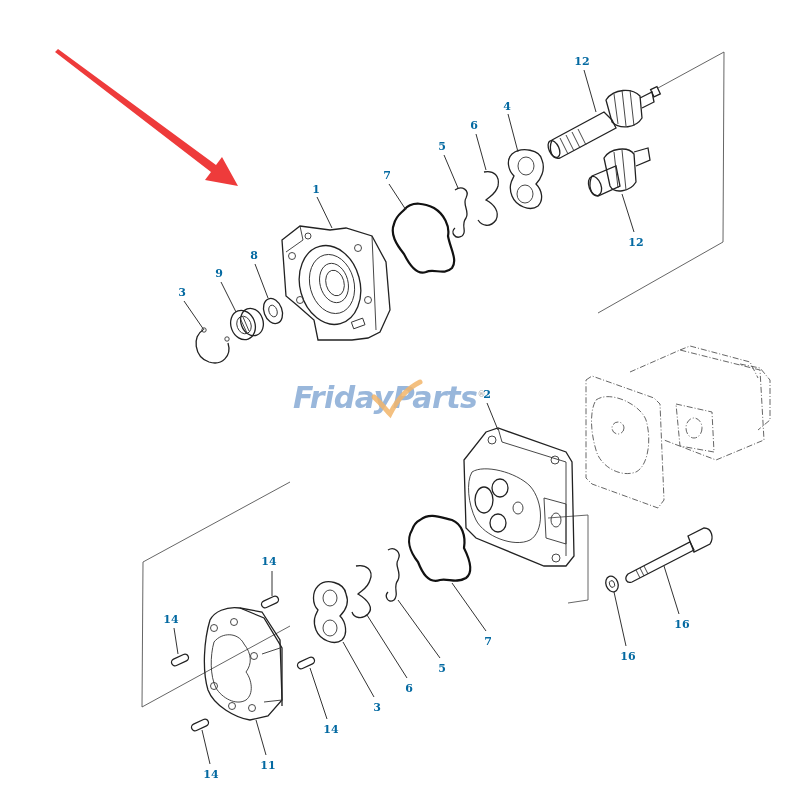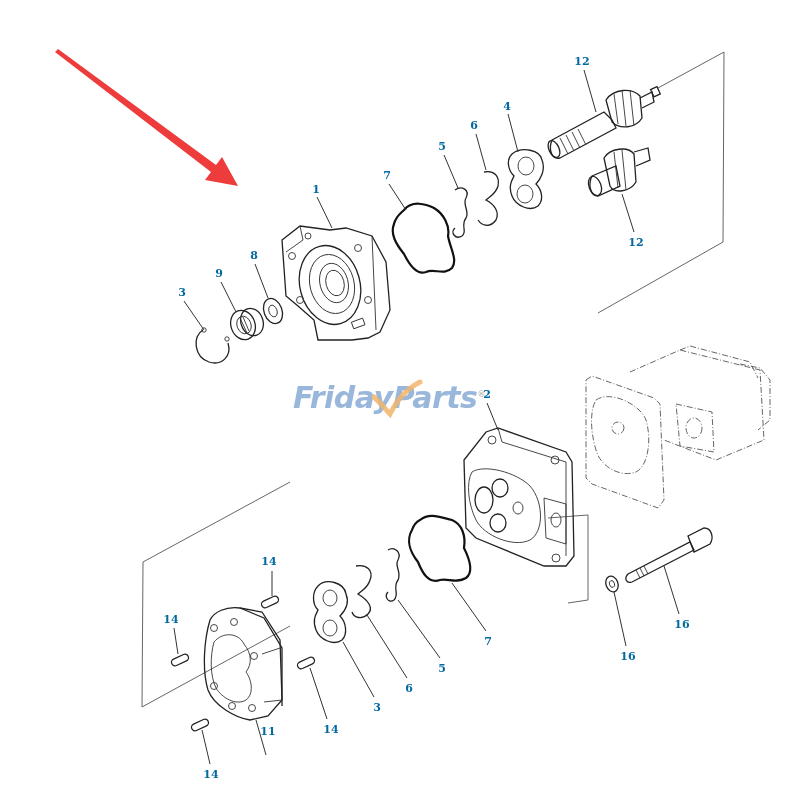--- a/index.html
+++ b/index.html
@@ -258,21 +258,21 @@
   <div class="callout" style="left:507px;top:106px">4</div>
   <div class="callout" style="left:442px;top:146px">5</div>
   <div class="callout" style="left:442px;top:668px">5</div>
   <div class="callout" style="left:474px;top:125px">6</div>
   <div class="callout" style="left:409px;top:688px">6</div>
   <div class="callout" style="left:387px;top:175px">7</div>
   <div class="callout" style="left:488px;top:641px">7</div>
   <div class="callout" style="left:254px;top:255px">8</div>
   <div class="callout" style="left:219px;top:273px">9</div>
   <div class="callout" style="left:182px;top:292px">3</div>
-  <div class="callout" style="left:268px;top:731px">11</div>
+  <div class="callout" style="left:268px;top:765px">11</div>
   <div class="callout" style="left:582px;top:61px">12</div>
   <div class="callout" style="left:636px;top:242px">12</div>
   <div class="callout" style="left:269px;top:561px">14</div>
   <div class="callout" style="left:171px;top:619px">14</div>
   <div class="callout" style="left:331px;top:729px">14</div>
   <div class="callout" style="left:211px;top:774px">14</div>
   <div class="callout" style="left:682px;top:624px">16</div>
   <div class="callout" style="left:628px;top:656px">16</div>
 </div>
 

